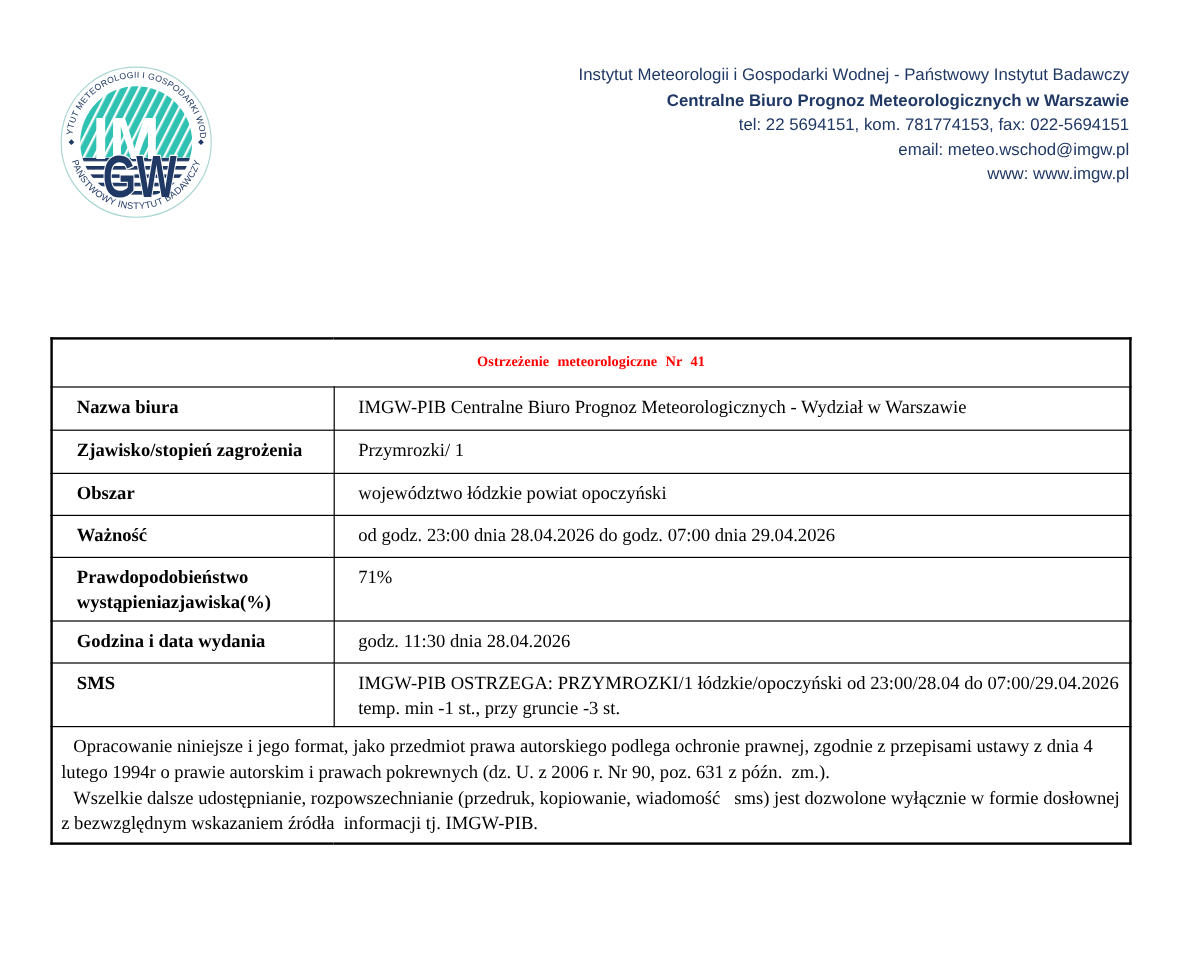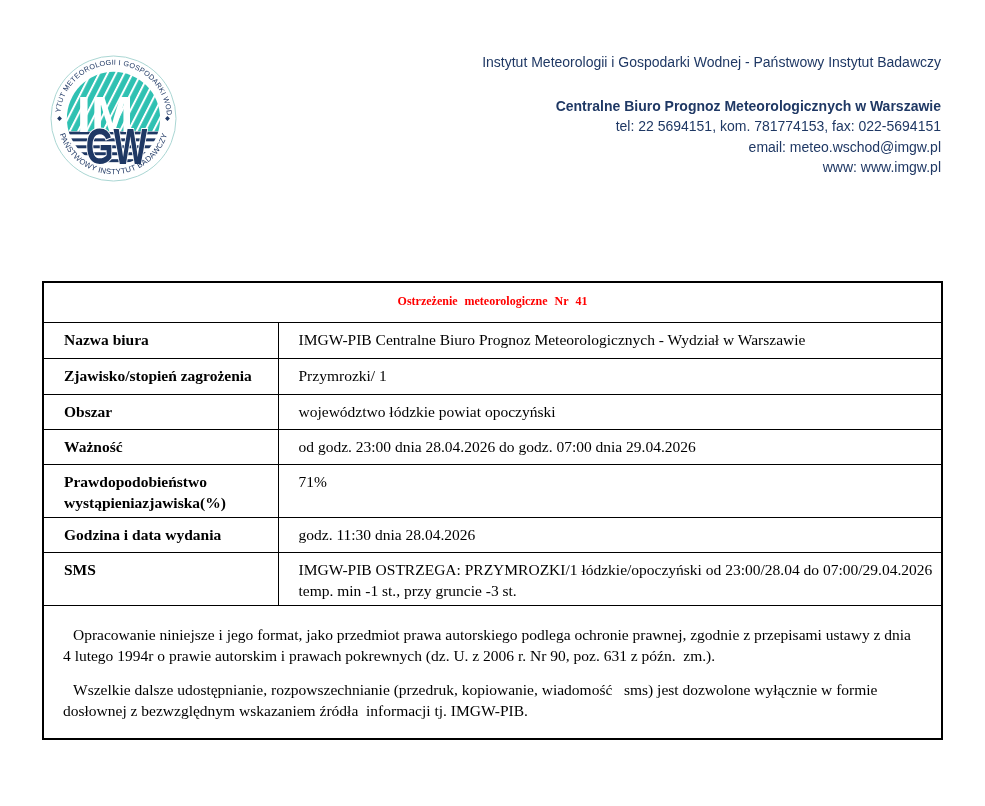--- a/index.html
+++ b/index.html
@@ -13,21 +13,21 @@
 
   
   .logo{position:absolute;left:49px;top:55px;width:129px;height:129px;}
   .rim-text{font-family:"Liberation Sans", sans-serif;fill:#1f3864;letter-spacing:.25px;}
   .header-block{
     position:absolute;top:52px;right:44px;
     text-align:right;color:#1f3864;
     font-size:14px;line-height:20.5px;
     font-family:"Liberation Sans", sans-serif;
   }
-  .header-block .bold{font-weight:bold;margin-top:23px;}
+  .header-block .bold{font-weight:bold;}
 
   
   .warning-table{
     position:absolute;left:42px;top:281px;
     width:901px;
     border-collapse:collapse;
     table-layout:fixed;
     font-family:"Liberation Serif", serif;
     font-size:15.5px;color:#000;
     border:2px solid #000;
@@ -43,21 +43,21 @@
     text-align:center;
     color:#ff0000;
     font-weight:bold;
     font-size:12px;
     word-spacing:4px;
     padding:8px 0 4px 0 !important;
   }
   .label-cell{font-weight:bold;}
   .bold-part{font-weight:normal;}
   .footer-cell{padding:6px 7px 4px 7px !important;}
-  .footer-cell p{margin:12px;text-indent:10px;line-height:21.5px;}
+  .footer-cell p{margin:0;text-indent:10px;line-height:21.5px;}
 </style>
 </head>
 <body>
 
 <div class="page">
 
   <svg class="logo" viewBox="0 0 130 130" aria-hidden="true">
     <defs>
       <pattern id="pDiag" width="7.5" height="7.5" patternUnits="userSpaceOnUse" patternTransform="rotate(27)">
         <rect width="7.5" height="7.5" fill="#2fc1b2"></rect>

